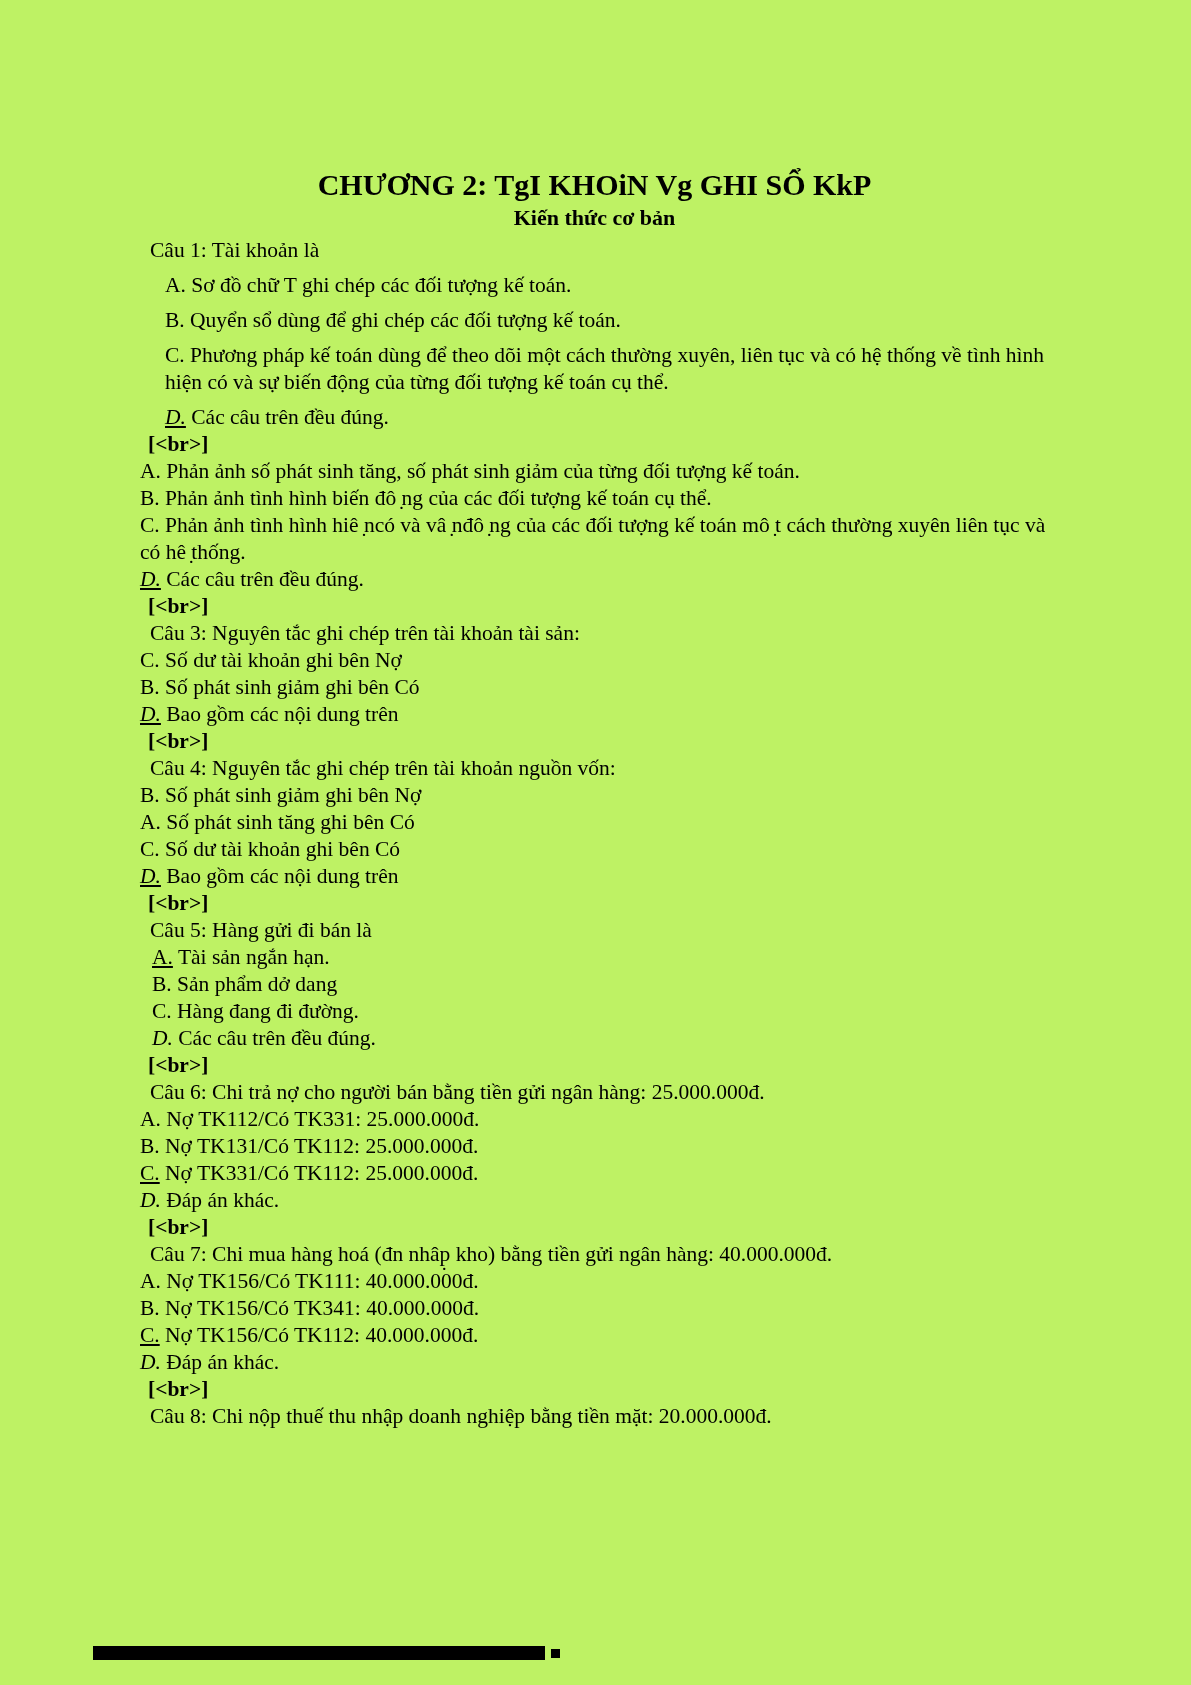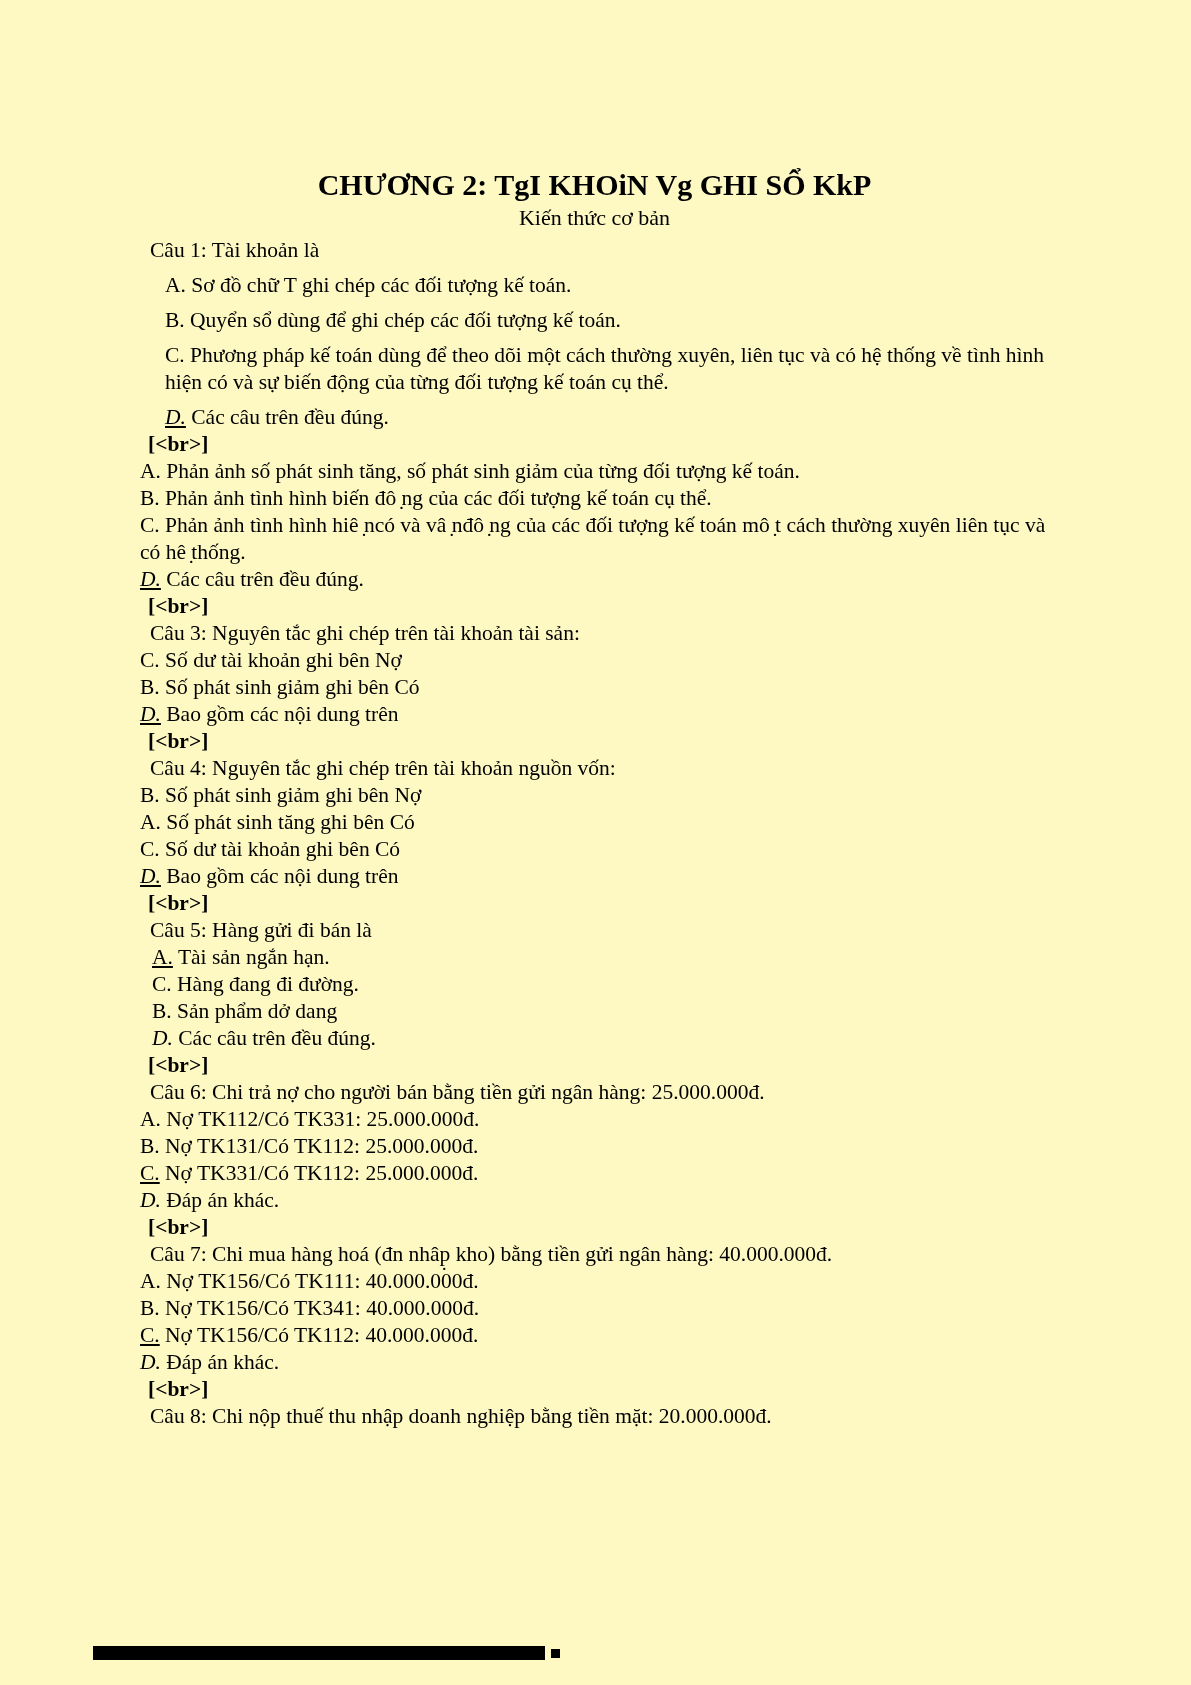--- a/index.html
+++ b/index.html
@@ -1,40 +1,40 @@
 <!DOCTYPE html>
 <html><head>
 <meta charset="utf-8">
 <style>
   html, body { margin: 0; padding: 0; background: #ffffff; }
   .page {
     position: relative;
     width: 1191px;
     height: 1685px;
     margin: 0 auto;
-    background: #fef9c3;
+    background: #bef264;
     color: #000000;
     font-family: "Liberation Serif", "DejaVu Serif", serif;
     font-size: 21.5px;
     line-height: 27px;
     box-sizing: border-box;
     padding: 166px 142px 0 140px;
     overflow: hidden;
   }
   h1.title {
     font-size: 30px;
     line-height: 38px;
     font-weight: bold;
     text-align: center;
     margin: 0;
   }
   h2.subtitle {
     font-size: 22px;
     line-height: 28px;
-    font-weight: normal;
+    font-weight: bold;
     text-align: center;
     margin: 0 0 5px 0;
   }
   p { margin: 0; }
   .qh { font-weight: normal; padding-left: 10px; }
   .brm { font-weight: bold; padding-left: 8px; }
   .opt { padding-left: 0; }
   .q1 .opt { padding-left: 25px; margin-top: 8px; }
   .q5 .opt { padding-left: 12px; }
   .lbl.u { text-decoration: underline; }
@@ -94,22 +94,22 @@
     <p class="opt"><span class="lbl">B.</span> <span class="txt">Số  phát sinh giảm ghi bên Nợ</span></p>
     <p class="opt"><span class="lbl">A.</span> <span class="txt">Số  phát sinh tăng ghi bên Có</span></p>
     <p class="opt"><span class="lbl">C.</span> <span class="txt">Số dư tài khoản ghi bên Có</span></p>
     <p class="opt"><span class="lbl u i">D.</span> <span class="txt">Bao gồm các nội dung trên</span></p>
     <p class="brm">[&lt;br&gt;]</p>
   </section>
 
   <section class="q q5">
     <p class="qh">Câu 5: Hàng gửi đi bán là</p>
     <p class="opt"><span class="lbl u">A.</span> <span class="txt">Tài sản ngắn hạn.</span></p>
+    <p class="opt"><span class="lbl">B.</span> <span class="txt">Sản phẩm dở dang</span></p>
     <p class="opt"><span class="lbl">C.</span> <span class="txt">Hàng đang đi đường.</span></p>
-    <p class="opt"><span class="lbl">B.</span> <span class="txt">Sản phẩm dở dang</span></p>
     <p class="opt"><span class="lbl i">D.</span> <span class="txt">Các câu trên đều đúng.</span></p>
     <p class="brm">[&lt;br&gt;]</p>
   </section>
 
   <section class="q q6">
     <p class="qh">Câu 6: Chi trả nợ cho người bán bằng tiền gửi ngân hàng: 25.000.000đ.</p>
     <p class="opt"><span class="lbl">A.</span> <span class="txt">Nợ TK112/Có TK331: 25.000.000đ.</span></p>
     <p class="opt"><span class="lbl">B.</span> <span class="txt">Nợ TK131/Có TK112: 25.000.000đ.</span></p>
     <p class="opt"><span class="lbl u">C.</span> <span class="txt">Nợ TK331/Có TK112: 25.000.000đ.</span></p>
     <p class="opt"><span class="lbl i">D.</span> <span class="txt">Đáp án khác.</span></p>

